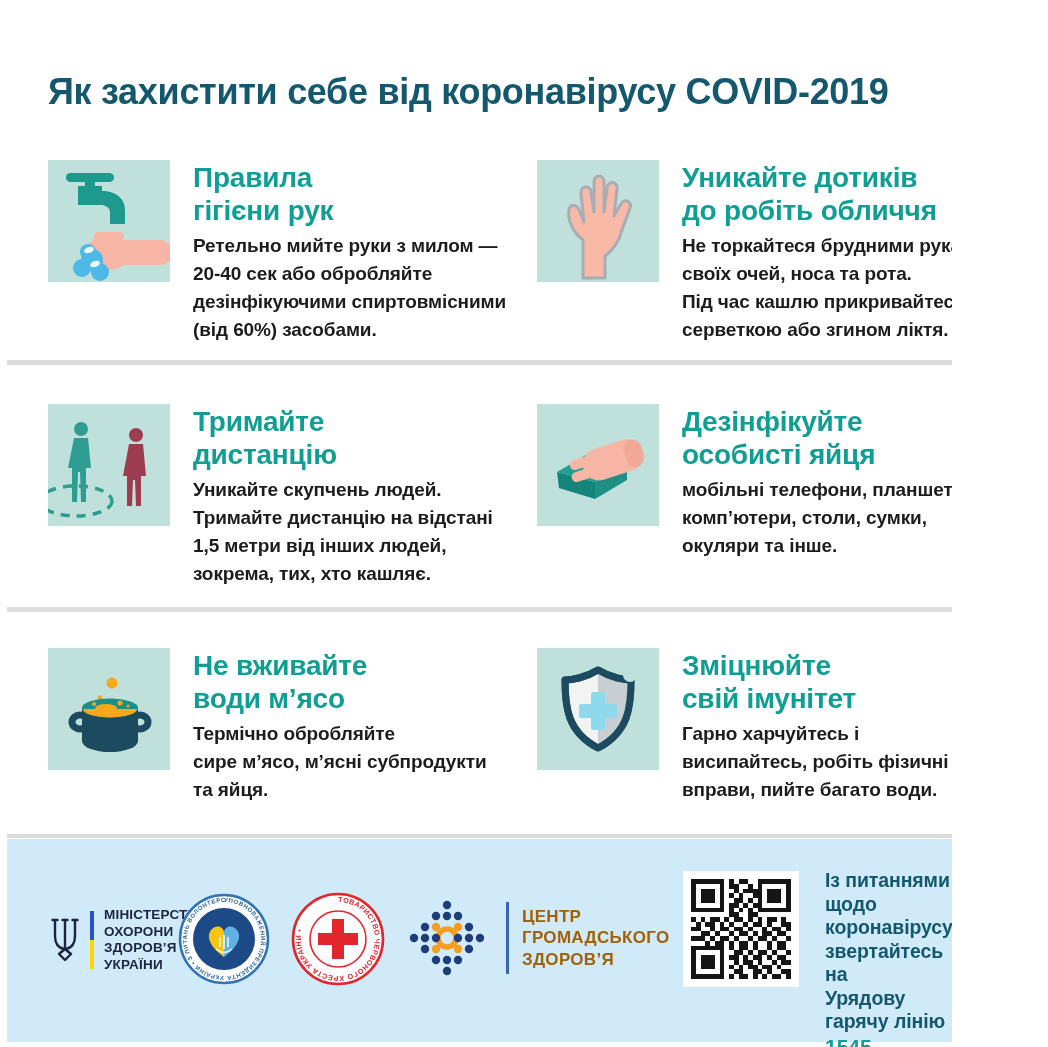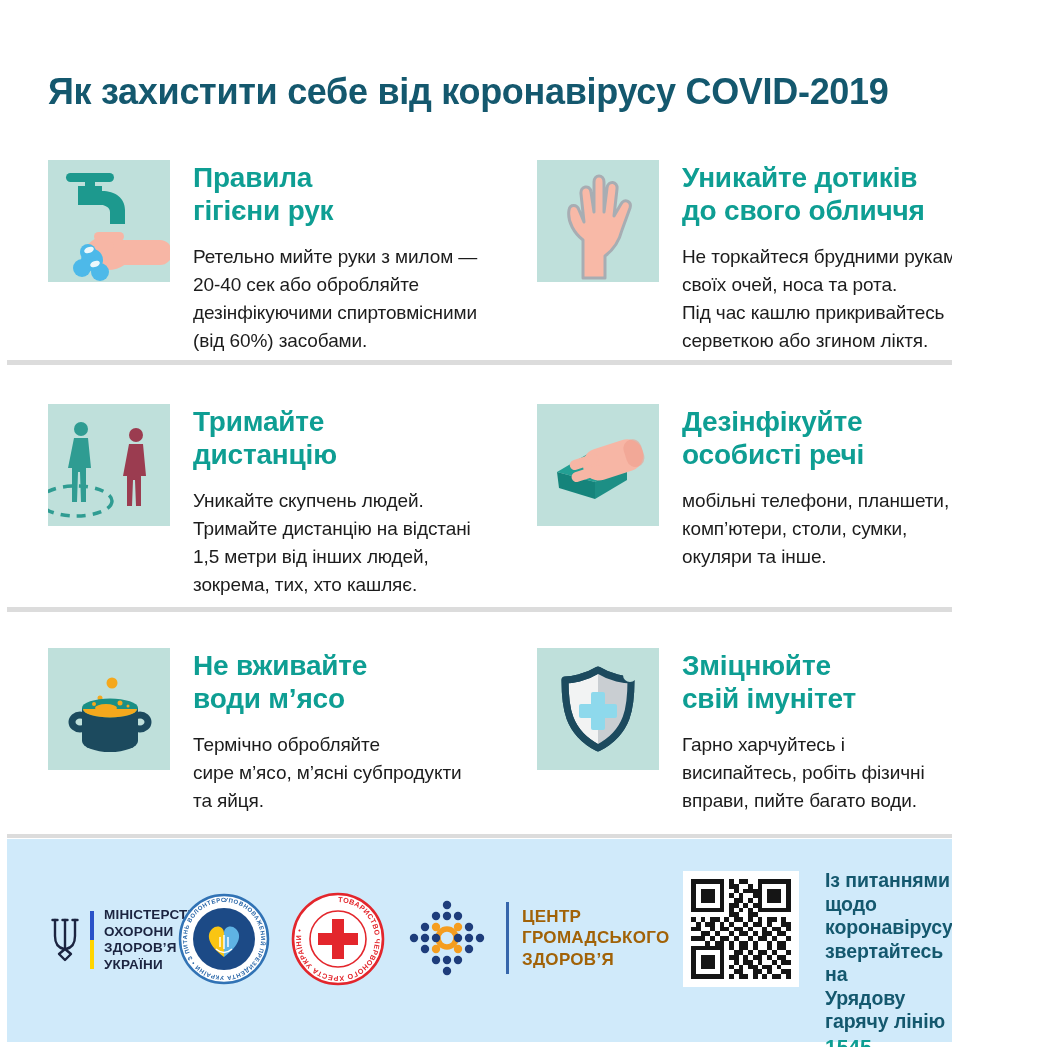--- a/index.html
+++ b/index.html
@@ -5,21 +5,21 @@
   html,body{margin:0;padding:0;background:#ffffff;}
   .page{position:relative;width:952px;height:1047px;background:#ffffff;overflow:hidden;
         font-family:"Liberation Sans",sans-serif;}
   .title{position:absolute;left:48px;top:70px;font-size:36px;line-height:44px;font-weight:bold;
          color:#14586e;letter-spacing:-0.3px;white-space:nowrap;}
   .divider{position:absolute;left:7px;width:1034px;height:5px;background:#dcdcdc;}
   .card{position:absolute;width:470px;height:215px;}
   .tile{position:absolute;left:0;top:0;width:122px;height:122px;background:#bfe0db;overflow:hidden;}
   .card-title{position:absolute;left:145px;top:1px;font-size:28px;line-height:33px;font-weight:bold;
               color:#0e9e93;white-space:pre-line;letter-spacing:-0.2px;}
-  .card-body{position:absolute;left:145px;top:83px;font-size:19px;line-height:28px;font-weight:normal;
+  .card-body{position:absolute;left:145px;top:72px;font-size:19px;line-height:28px;font-weight:bold;
              color:#1c1c1c;white-space:pre-line;letter-spacing:-0.1px;}
   .footer-band{position:absolute;left:7px;top:839px;width:1034px;height:203px;background:#d0eafa;}
   .ministry{position:absolute;left:50px;top:901px;display:flex;align-items:center;gap:10px;height:78px;}
   .ministry-bar{width:4px;height:58px;background:linear-gradient(#2a52c8 0 50%,#ffd500 50% 100%);}
   .ministry-name{font-size:13.5px;line-height:16.5px;font-weight:bold;color:#1b2440;white-space:pre-line;
                  letter-spacing:0.2px;}
   .seal{position:absolute;}
   .phc{position:absolute;left:402px;top:893px;display:flex;align-items:center;}
   .phc-bar{width:3px;height:72px;background:#1b4f9c;margin-left:14px;opacity:0.85;}
   .phc-name{margin-left:13px;font-size:17px;line-height:21.5px;font-weight:bold;color:#a16207;
@@ -80,21 +80,21 @@
         <path d="M46 118 L46 80
                  C38 74 30 62 32 50 C33 44 40 44 42 50 L47 62
                  L44 34 C43 26 53 24 54 32 L57 52
                  L57 22 C57 14 67 14 67 22 L67 52
                  L70 28 C71 20 81 21 80 29 L77 56
                  L84 44 C87 38 95 41 93 48 L85 70
                  C82 82 76 90 68 96 L68 118 Z" fill="#f8b9a7" stroke="#a7adb3" stroke-width="3" stroke-linejoin="round"></path>
       </svg>
     </div>
     <div class="card-title">Уникайте дотиків
-до свого обличчя</div>
+до робіть обличчя</div>
     <div class="card-body">Не торкайтеся брудними руками
 своїх очей, носа та рота.
 Під час кашлю прикривайтесь
 серветкою або згином ліктя.</div>
   </div>
 
   <div class="divider" style="top:360px;"></div>
 
   <div class="card" style="left:48px;top:404px;">
     <div class="tile">
@@ -126,21 +126,21 @@
         <polygon points="58,78 90,58 90,76 58,95" fill="#1d8f85"></polygon>
         <g transform="rotate(-18 70 60)">
           <rect x="46" y="42" width="62" height="32" rx="16" fill="#f7b6a5"></rect>
           <rect x="34" y="46" width="30" height="10" rx="5" fill="#f7b6a5"></rect>
           <rect x="32" y="58" width="32" height="10" rx="5" fill="#f7b6a5"></rect>
           <rect x="90" y="44" width="18" height="28" rx="9" fill="#ef9f8d" opacity="0.6"></rect>
         </g>
       </svg>
     </div>
     <div class="card-title">Дезінфікуйте
-особисті речі</div>
+особисті яйця</div>
     <div class="card-body">мобільні телефони, планшети,
 комп’ютери, столи, сумки,
 окуляри та інше.</div>
   </div>
 
   <div class="divider" style="top:607px;"></div>
 
   <div class="card" style="left:48px;top:648px;">
     <div class="tile">
       <svg width="122" height="122" viewBox="0 0 122 122">

